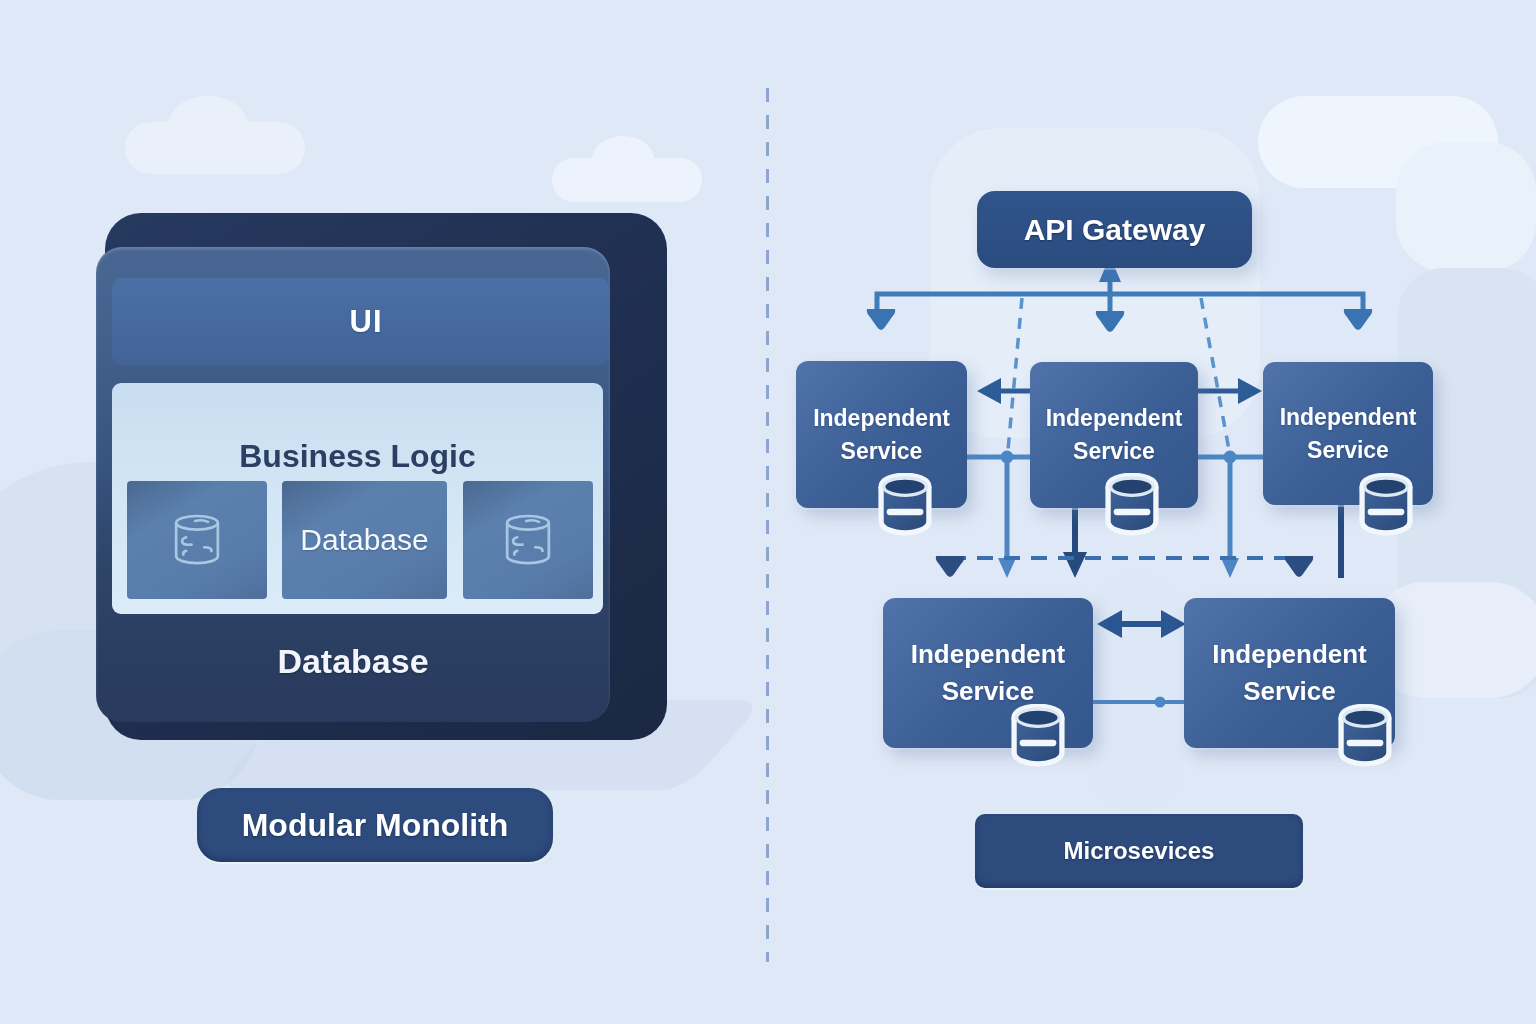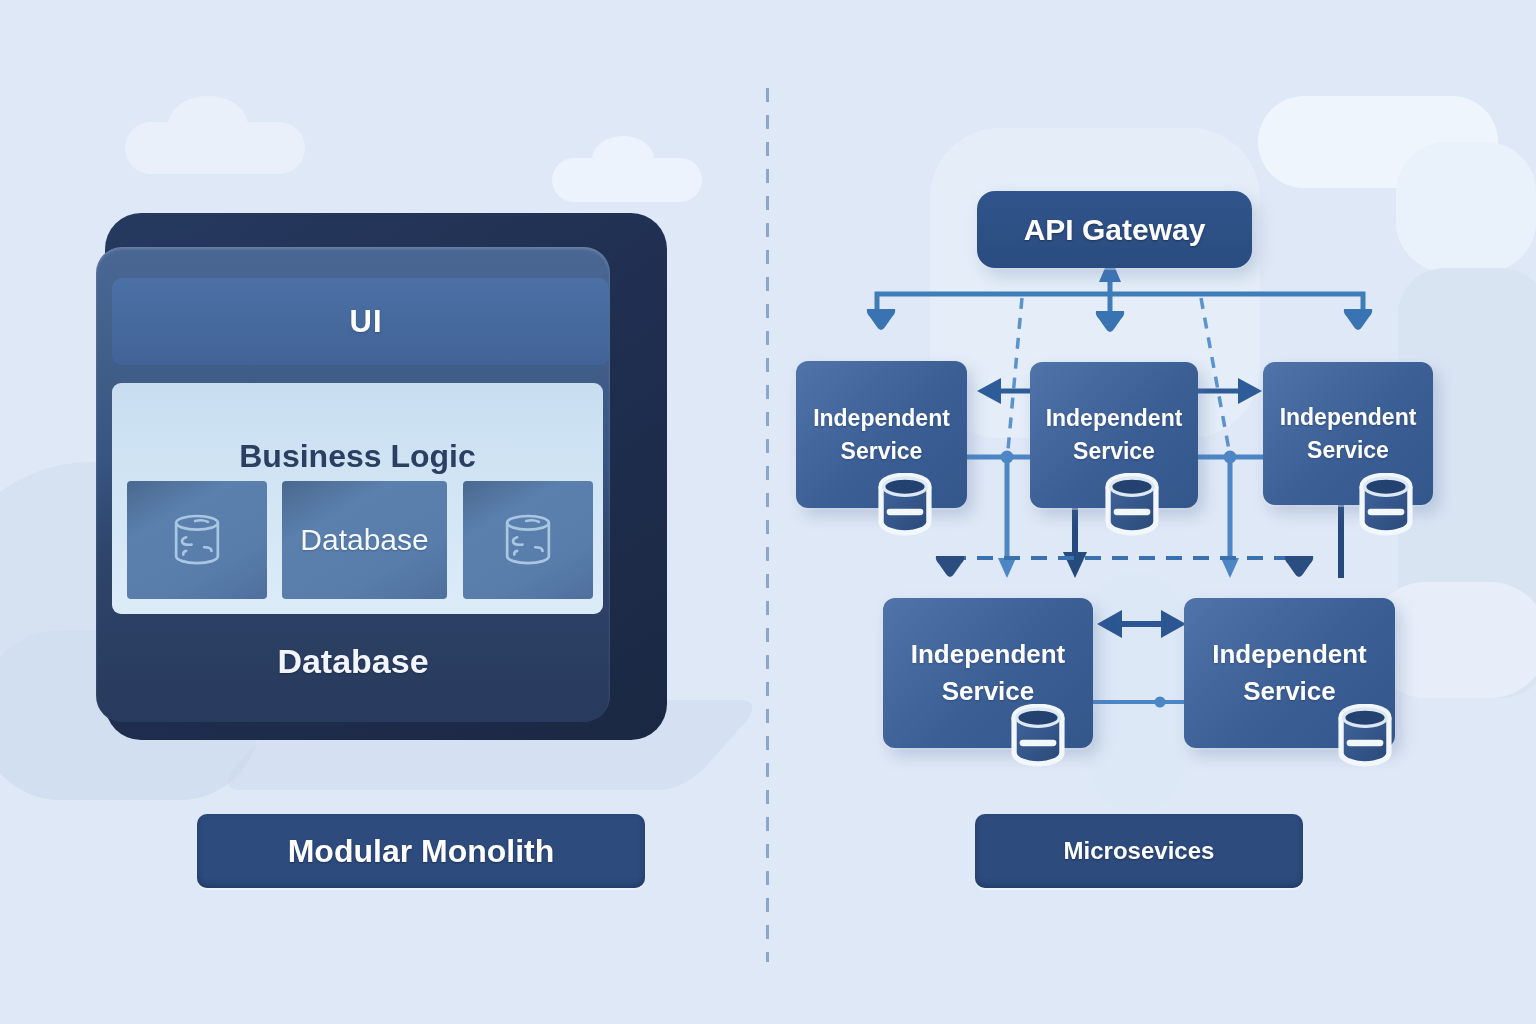--- a/index.html
+++ b/index.html
@@ -69,21 +69,21 @@
     left:96px;top:642px;width:514px;text-align:center;
     color:#f2f6fc;font-size:34px;font-weight:bold;text-shadow:0 1px 2px rgba(10,25,55,.5);
   }
   
   .caption{
     border-radius:10px;background:#2d4b7d;
     box-shadow:0 2px 0 rgba(246,250,254,.55), inset 0 -3px 6px rgba(15,30,60,.35);
     display:flex;align-items:center;justify-content:center;
     color:#ffffff;font-weight:bold;font-size:32px;text-shadow:0 1px 2px rgba(10,25,55,.5);
   }
-  .capLeft{left:197px;top:814px;width:448px;height:74px;}
+  .capLeft{left:197px;top:788px;width:356px;height:74px;border-radius:24px;}
   .capRight{left:975px;top:814px;width:328px;height:74px;font-size:24px;}
   
   .gateway{
     left:977px;top:180px;width:275px;height:77px;border-radius:18px;
     background:linear-gradient(180deg,#30548b 0%,#2a4c80 100%);
     box-shadow:6px 8px 16px rgba(90,115,160,.25), 0 2px 0 rgba(246,250,254,.4);
     display:flex;align-items:center;justify-content:center;
     color:#ffffff;font-size:30px;font-weight:bold;text-shadow:0 1px 2px rgba(10,25,55,.5);margin-top:11px;
   }
   .svc{

